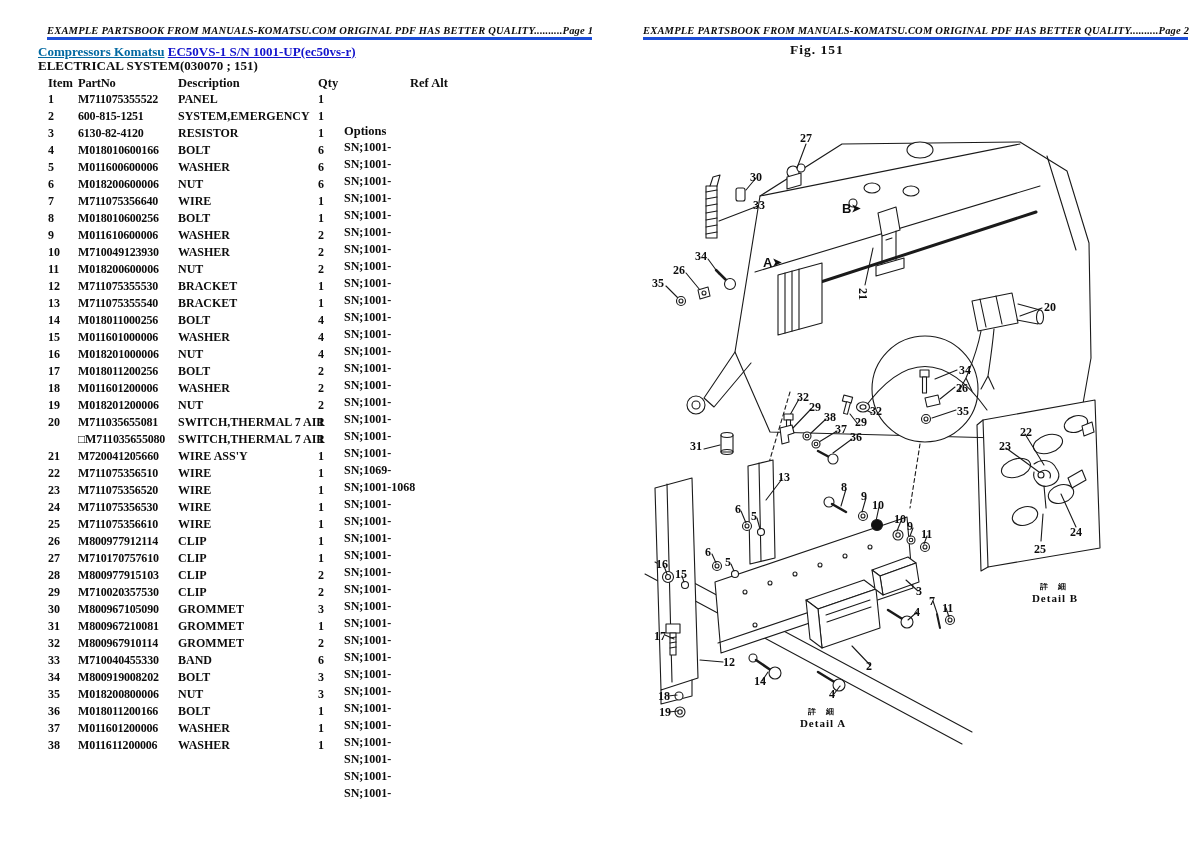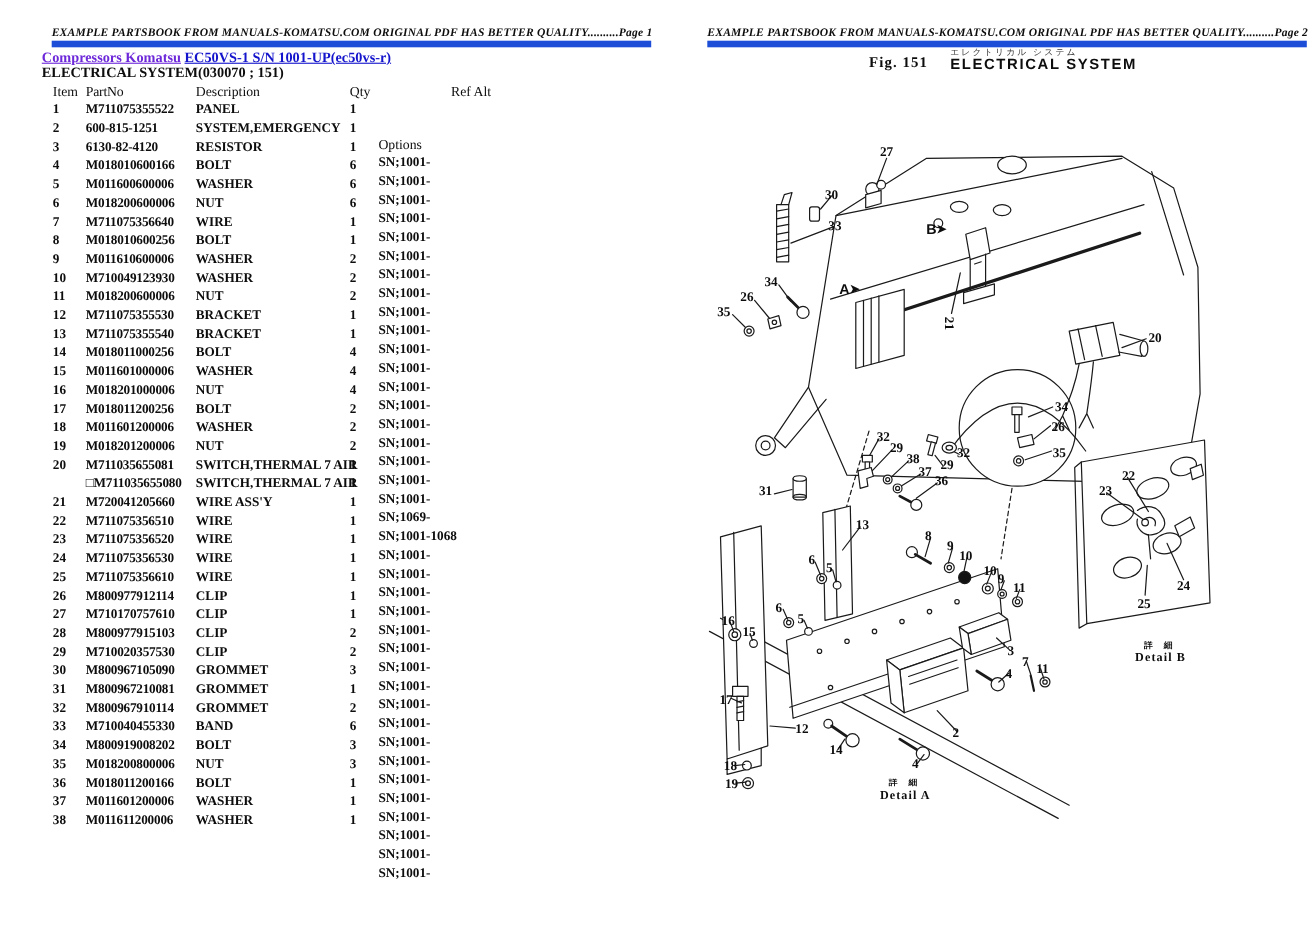--- a/index.html
+++ b/index.html
@@ -1,27 +1,27 @@
 <!DOCTYPE html>
 <html><head>
 <meta charset="utf-8">
 <style>
   html,body{margin:0;padding:0;}
   body{width:1190px;height:842px;background:#fff;position:relative;overflow:hidden;
        font-family:"Liberation Serif",serif;color:#0d0d0d;}
   .page{position:absolute;top:0;height:842px;}
   #page1{left:32px;width:560px;}
   #page2{left:628px;width:560px;}
-  .pg-header{position:absolute;top:25px;left:0;right:0;border-bottom:6px solid #1d4ed8;
+  .pg-header{position:absolute;top:25px;left:0;right:0;border-bottom:3px solid #1d4ed8;
        padding-bottom:1px;text-align:center;white-space:nowrap;
        font-style:italic;font-weight:bold;font-size:10.5px;letter-spacing:.2px;margin-left:15px;}
   .link-line{position:absolute;top:44px;left:6px;font-weight:bold;font-size:13px;white-space:nowrap;}
   .link{text-decoration:underline;cursor:pointer;}
   .sys-line{position:absolute;top:58px;left:6px;font-weight:bold;font-size:13px;white-space:nowrap;}
-  .t-head{position:absolute;top:76px;left:12px;display:flex;font-weight:normal;font-size:12.5px;}
+  .t-head{position:absolute;top:76px;left:12px;display:flex;font-weight:bold;font-size:12.5px;}
   #rows{position:absolute;top:92px;left:12px;font-weight:bold;font-size:12px;}
   .t-row{display:flex;height:17px;white-space:nowrap;}
   .c-item{width:30px;padding-left:4px;flex:none;}
   .c-part{width:100px;flex:none;letter-spacing:-.2px;}
   .c-desc{width:136px;flex:none;}
   .c-qty{width:26px;padding-left:4px;flex:none;}
   .c-opt{width:66px;flex:none;margin-top:48px;}
   .c-ref{width:50px;flex:none;}
   .fig-cap{position:absolute;top:42px;left:162px;display:flex;gap:20px;align-items:flex-end;}
   .fig-label{font-size:13.5px;font-weight:bold;letter-spacing:1px;padding-bottom:1px;}
@@ -39,21 +39,21 @@
   .detail-label{position:absolute;text-align:center;font-weight:bold;line-height:1.1;}
   .detail-label .jp{display:block;font-size:8px;letter-spacing:4px;height:9px;overflow:hidden;}
   .detail-label .en{display:block;font-size:11px;letter-spacing:1px;}
 </style>
 </head>
 <body>
 
 <div class="page" id="page1">
   <div class="pg-header">EXAMPLE PARTSBOOK FROM MANUALS-KOMATSU.COM ORIGINAL PDF HAS BETTER QUALITY..........Page 1</div>
   <div class="link-line">
-    <span class="link" style="color: #6d28d9;">Compressors Komatsu</span>
+    <span class="link" style="color: #0369a1;">Compressors Komatsu</span>
     <span> </span>
     <span class="link" style="color: rgb(20, 20, 204);">EC50VS-1 S/N 1001-UP(ec50vs-r)</span>
   </div>
   <div class="sys-line">ELECTRICAL SYSTEM(030070 ; 151)</div>
 
   <div class="t-head">
     <span class="c-item">Item</span>
     <span class="c-part">PartNo</span>
     <span class="c-desc">Description</span>
     <span class="c-qty">Qty</span>
@@ -374,24 +374,20 @@
         <span class="c-ref"></span>
       </div>
     </div>
 </div>
 
 <div class="page" id="page2">
   <div class="pg-header">EXAMPLE PARTSBOOK FROM MANUALS-KOMATSU.COM ORIGINAL PDF HAS BETTER QUALITY..........Page 2</div>
 
   <div class="fig-cap">
     <span class="fig-label">Fig. 151</span>
-    <span class="fig-title-block">
-      <span class="fig-title-jp">エレクトリカル システム</span>
-      <span class="fig-title">ELECTRICAL SYSTEM</span>
-    </span>
   </div>
 
   <div id="diagram">
     <svg id="lineart" width="570" height="762" viewBox="0 0 570 762">
       <g stroke="#1a1a1a" fill="none" stroke-width="1.1" stroke-linejoin="round" stroke-linecap="round">
 
         <line x1="35" y1="482" x2="352" y2="652"></line>
         <line x1="25" y1="494" x2="342" y2="664"></line>
 
         <path d="M115,272 L140,116 L222,64 L400,62 L447,91 L469,163 L471,278 L458,352 L420,359 L150,352 Z" fill="#fff"></path>

